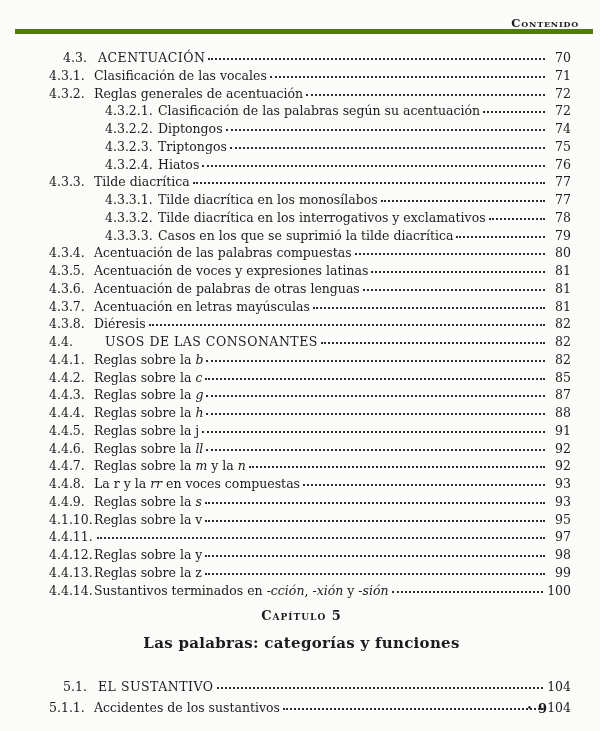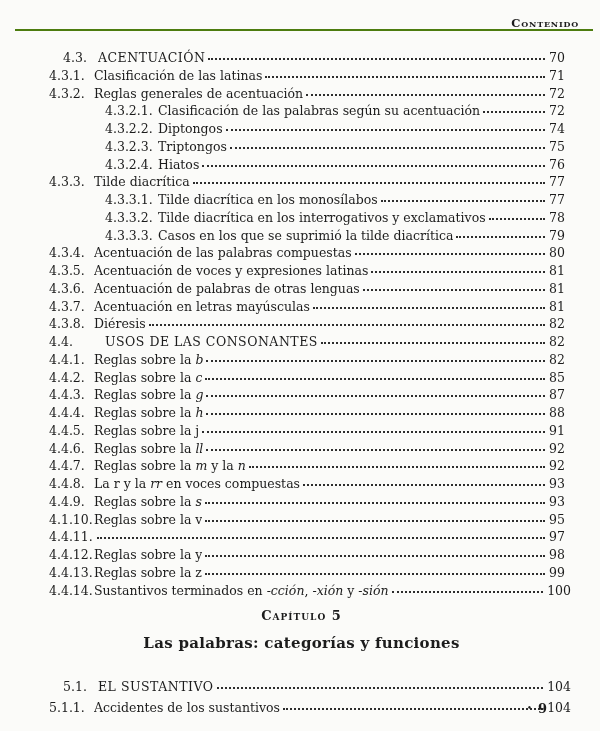--- a/index.html
+++ b/index.html
@@ -9,21 +9,21 @@
     font-family:"DejaVu Serif", serif;
     color:#1c1c1c;
     position:relative;
     overflow:hidden;
   }
   .page { position:absolute; inset:0; }
 
   
   .header {
     position:absolute; left:15px; top:0; width:578px; height:29px;
-    border-bottom:2px solid #4d7c0f;
+    border-bottom:5px solid #4d7c0f;
     display:flex; justify-content:flex-end; align-items:flex-end;
   }
   .header-title {
     font-variant:small-caps; font-weight:bold;
     font-size:11.5px; letter-spacing:0.8px;
     line-height:1; padding-right:14px; margin-bottom:0px;
   }
 
   
   .toc { position:absolute; left:15px; top:49px; width:556px; }
@@ -41,21 +41,21 @@
   .ind3 { padding-left:90px; } .ind3 .num { width:53px; }
   .caps .title { letter-spacing:0.5px; }
   .title { flex:0 1 auto; overflow:hidden; }
   .title .it { font-style:italic; }
   .leader {
     flex:1 1 8px; min-width:6px; height:0;
     border-bottom:2px dotted #2d2d2d;
     margin:0 4px 0 3px;
     transform:translateY(-2px);
   }
-  .pg { flex:0 0 auto; min-width:22px; }
+  .pg { flex:0 0 auto; min-width:22px; text-align:right; }
 
   
   .chapter {
     position:absolute; left:27px; top:608px; width:577px;
     box-sizing:border-box; padding-right:28px;
     text-align:center;
   }
   .chapter-label {
     font-variant:small-caps; font-weight:bold;
     font-size:13px; letter-spacing:1px;
@@ -80,21 +80,21 @@
 
   <div class="toc">
       <div class="row ind1 caps">
         <span class="num">4.3.</span>
         <span class="title"><span>ACENTUACIÓN</span></span>
         <span class="leader"></span>
         <span class="pg">70</span>
       </div>
       <div class="row ind2">
         <span class="num">4.3.1.</span>
-        <span class="title"><span>Clasificación de las latinas</span></span>
+        <span class="title"><span>Clasificación de las vocales</span></span>
         <span class="leader"></span>
         <span class="pg">71</span>
       </div>
       <div class="row ind2">
         <span class="num">4.3.2.</span>
         <span class="title"><span>Reglas generales de acentuación</span></span>
         <span class="leader"></span>
         <span class="pg">72</span>
       </div>
       <div class="row ind3">

